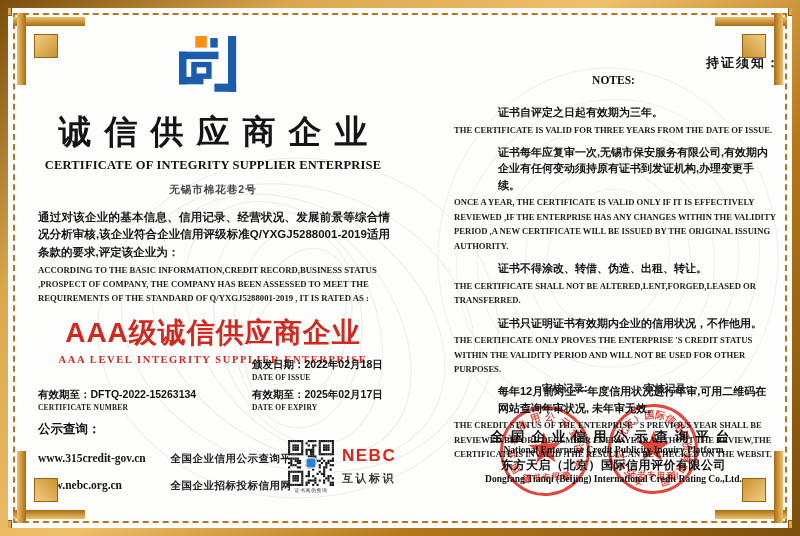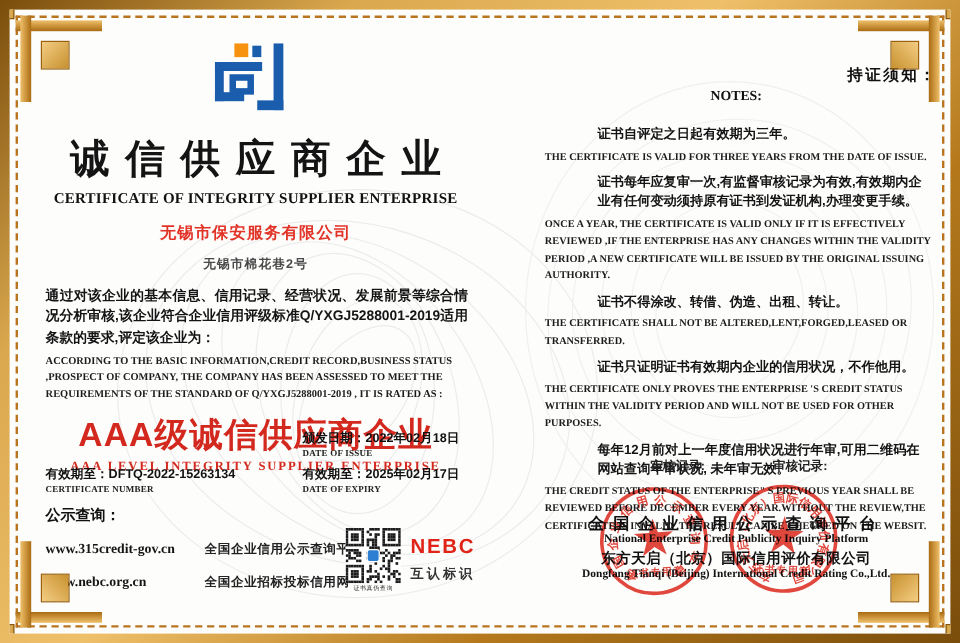--- a/index.html
+++ b/index.html
@@ -137,21 +137,20 @@
           <rect x="0" y="23" width="11" height="48" fill="#1b5dad"></rect>
           <rect x="0" y="60" width="36" height="11" fill="#1b5dad"></rect>
           <rect x="22" y="42" width="22" height="17" fill="none" stroke="#1b5dad" stroke-width="8"></rect>
           <rect x="72" y="0" width="12" height="82" fill="#1b5dad"></rect>
           <rect x="52" y="70" width="32" height="12" fill="#1b5dad"></rect>
         </svg>
       </div>
 
       <div class="title-cn">诚信供应商企业</div>
       <div class="title-en">CERTIFICATE OF INTEGRITY SUPPLIER ENTERPRISE</div>
-      <div class="company">无锡市保安服务有限公司</div>
       <div class="address">无锡市棉花巷2号</div>
       <div class="para-cn">通过对该企业的基本信息、信用记录、经营状况、发展前景等综合情况分析审核,该企业符合企业信用评级标准Q/YXGJ5288001-2019适用条款的要求,评定该企业为：</div>
       <div class="para-en">ACCORDING TO THE BASIC INFORMATION,CREDIT RECORD,BUSINESS STATUS ,PROSPECT OF COMPANY, THE COMPANY HAS BEEN ASSESSED TO MEET THE REQUIREMENTS OF THE STANDARD OF Q/YXGJ5288001-2019 , IT IS RATED AS :</div>
       <div class="rating-cn">AAA级诚信供应商企业</div>
       <div class="rating-en">AAA LEVEL INTEGRITY SUPPLIER ENTERPRISE</div>
 
       <div class="field f1">
         <div class="ln"><span>颁发日期：</span><span>2022年02月18日</span></div>
         <div class="en">DATE OF ISSUE</div>
       </div>
@@ -397,21 +396,21 @@
         <div class="nebc-label">互认标识</div>
       </div>
     </div>
 
     <div class="col right-col">
       <div class="notes-title-cn">持证须知：</div>
       <div class="notes-title-en">NOTES:</div>
       <div class="notes">
         <div class="note-cn">证书自评定之日起有效期为三年。</div>
         <div class="note-en">THE CERTIFICATE IS VALID FOR THREE YEARS FROM THE DATE OF ISSUE.</div>
-        <div class="note-cn">证书每年应复审一次,有监督审核记录为有效,有效期内企业有任何变动须持原有证书到发证机构,办理变更手续。</div>
+        <div class="note-cn">证书每年应复审一次,无锡市保安服务有限公司,有效期内企业有任何变动须持原有证书到发证机构,办理变更手续。</div>
         <div class="note-en">ONCE A YEAR, THE CERTIFICATE IS VALID ONLY IF IT IS EFFECTIVELY REVIEWED ,IF THE ENTERPRISE HAS ANY CHANGES WITHIN THE VALIDITY PERIOD ,A NEW CERTIFICATE WILL BE ISSUED BY THE ORIGINAL ISSUING AUTHORITY.</div>
         <div class="note-cn">证书不得涂改、转借、伪造、出租、转让。</div>
         <div class="note-en">THE CERTIFICATE SHALL NOT BE ALTERED,LENT,FORGED,LEASED OR TRANSFERRED.</div>
         <div class="note-cn">证书只证明证书有效期内企业的信用状况，不作他用。</div>
         <div class="note-en">THE CERTIFICATE ONLY PROVES THE ENTERPRISE 'S CREDIT STATUS WITHIN THE VALIDITY PERIOD  AND WILL NOT BE USED FOR OTHER PURPOSES.</div>
         <div class="note-cn">每年12月前对上一年度信用状况进行年审,可用二维码在网站查询年审状况, 未年审无效。</div>
         <div class="note-en">THE CREDIT STATUS OF THE ENTERPRISE" S PREVIOUS YEAR SHALL BE REVIEWED BEFORE DECEMBER EVERY YEAR.WITHOUT THE REVIEW,THE CERTIFICATE IS INVALID .THE RESULT CAN BE CHECKED ON THE WEBSIT.</div>
       </div>
     </div>
 

